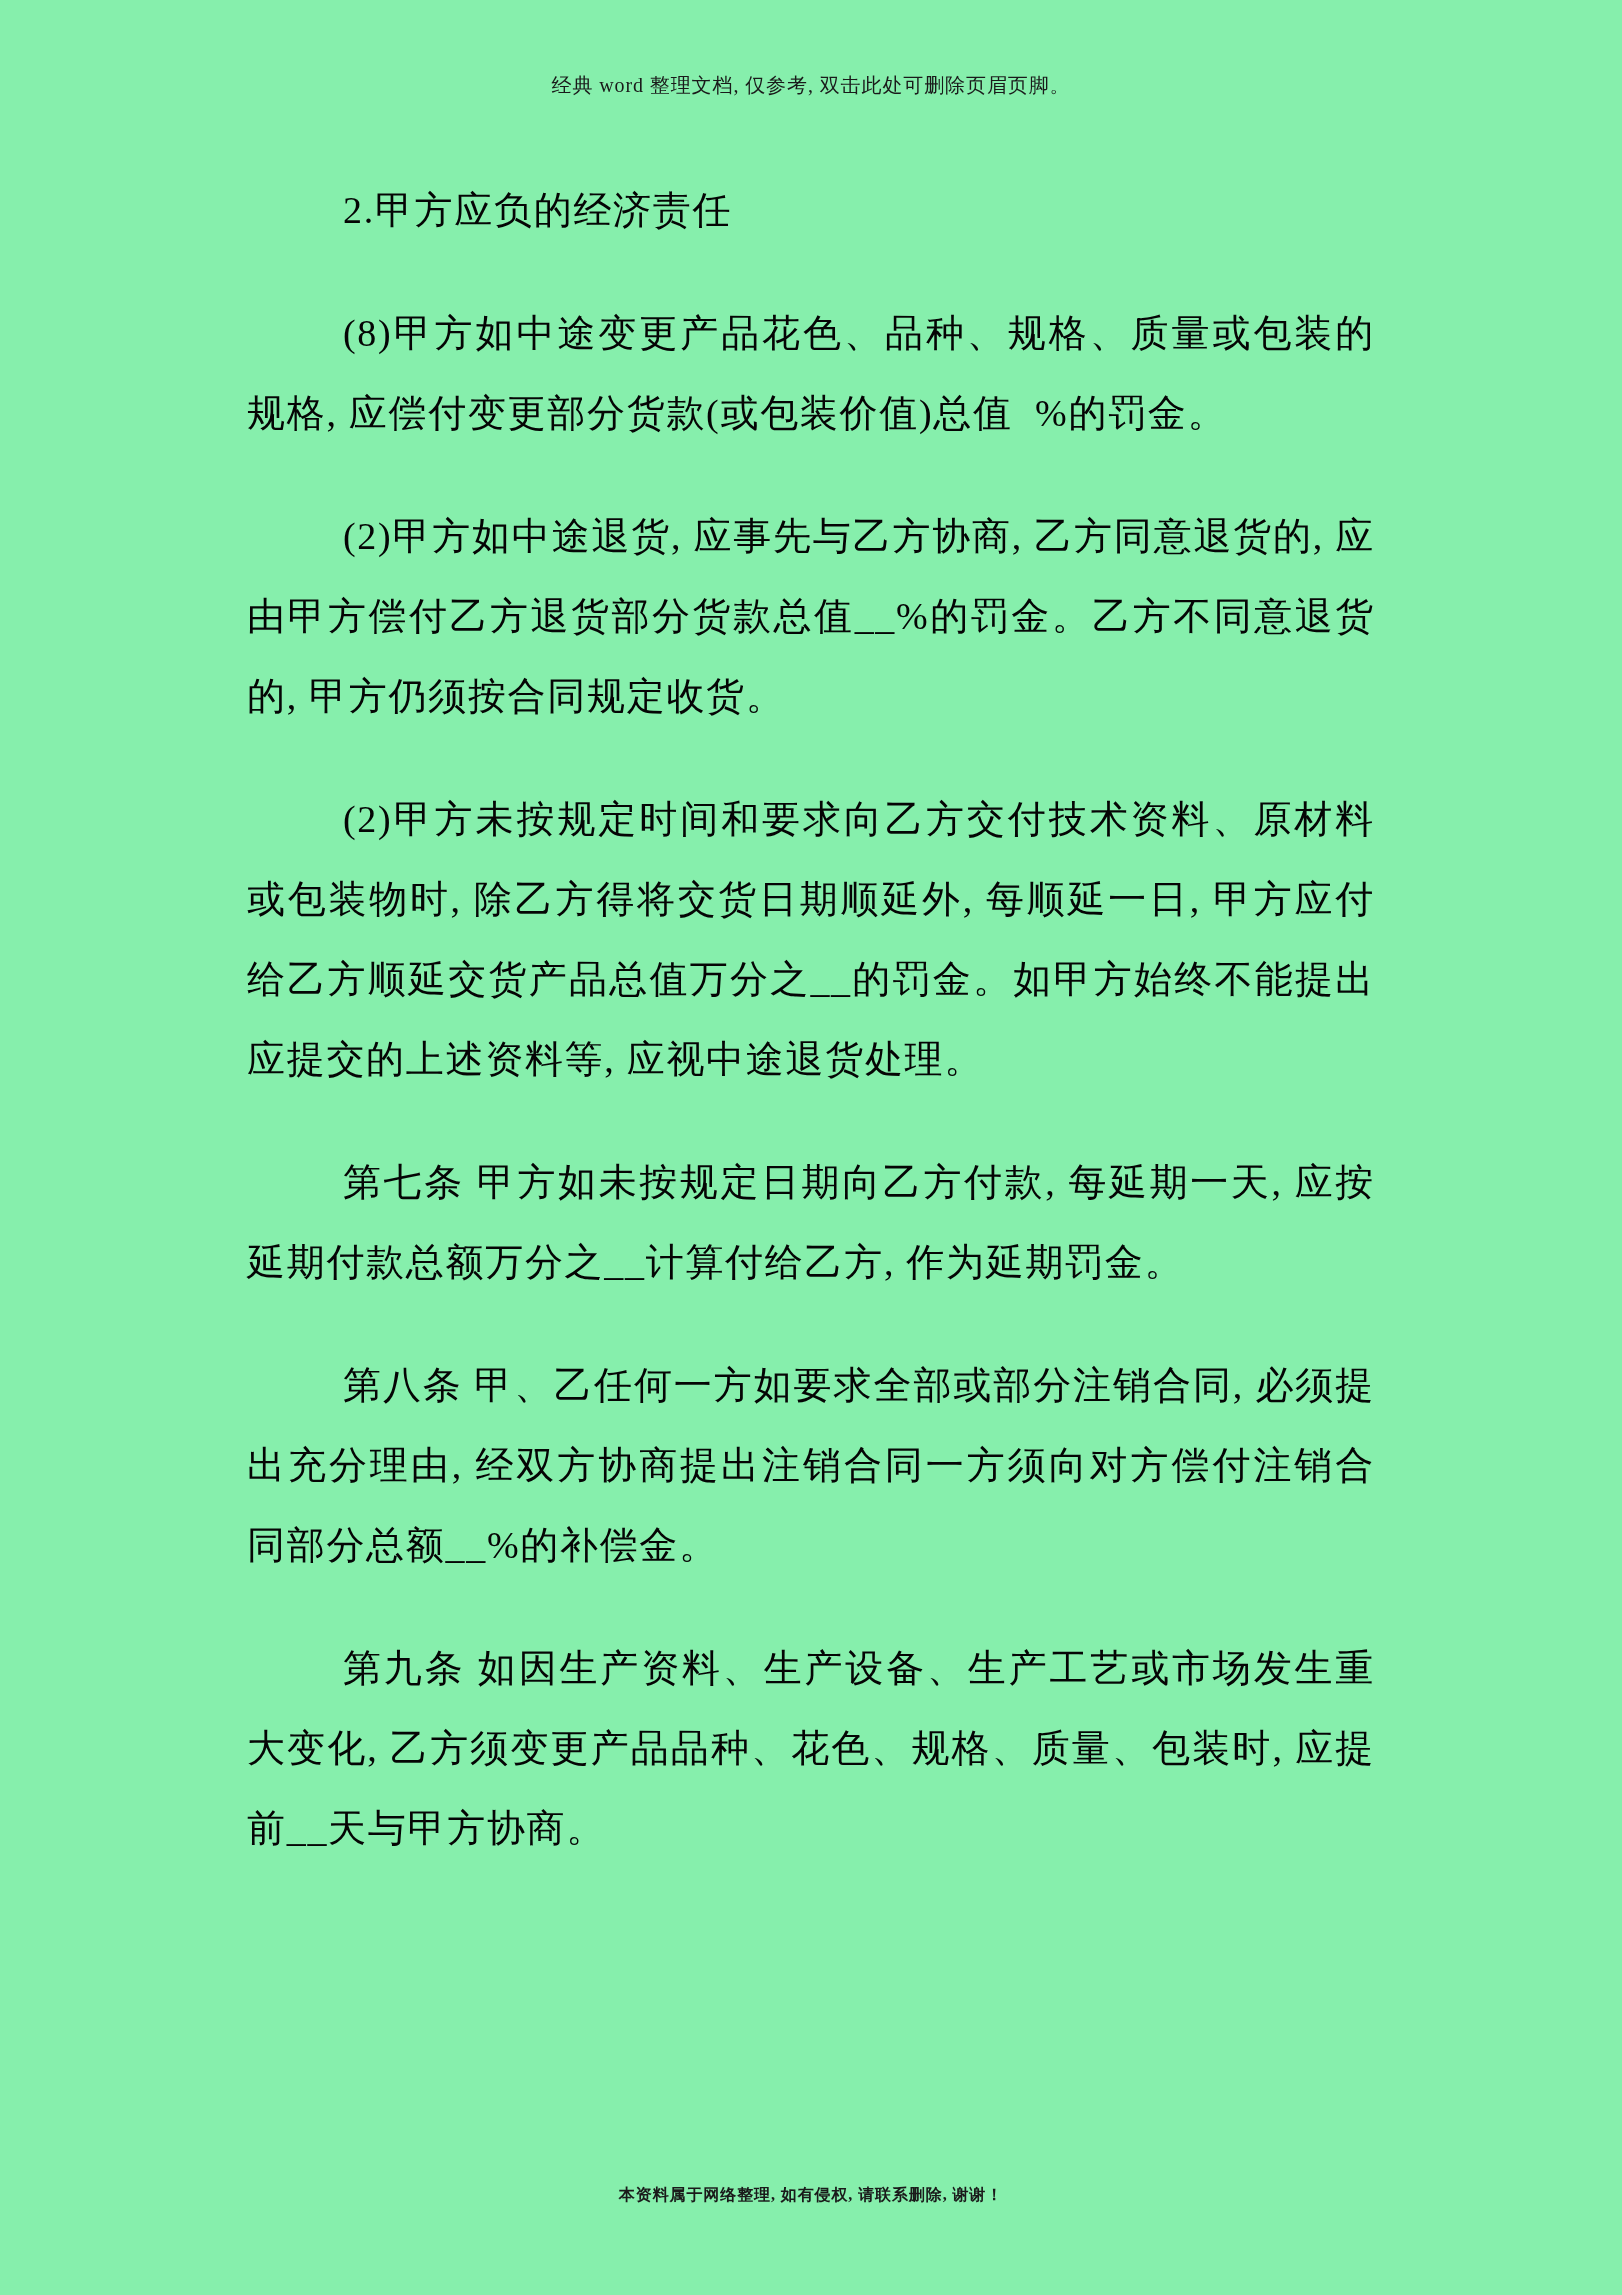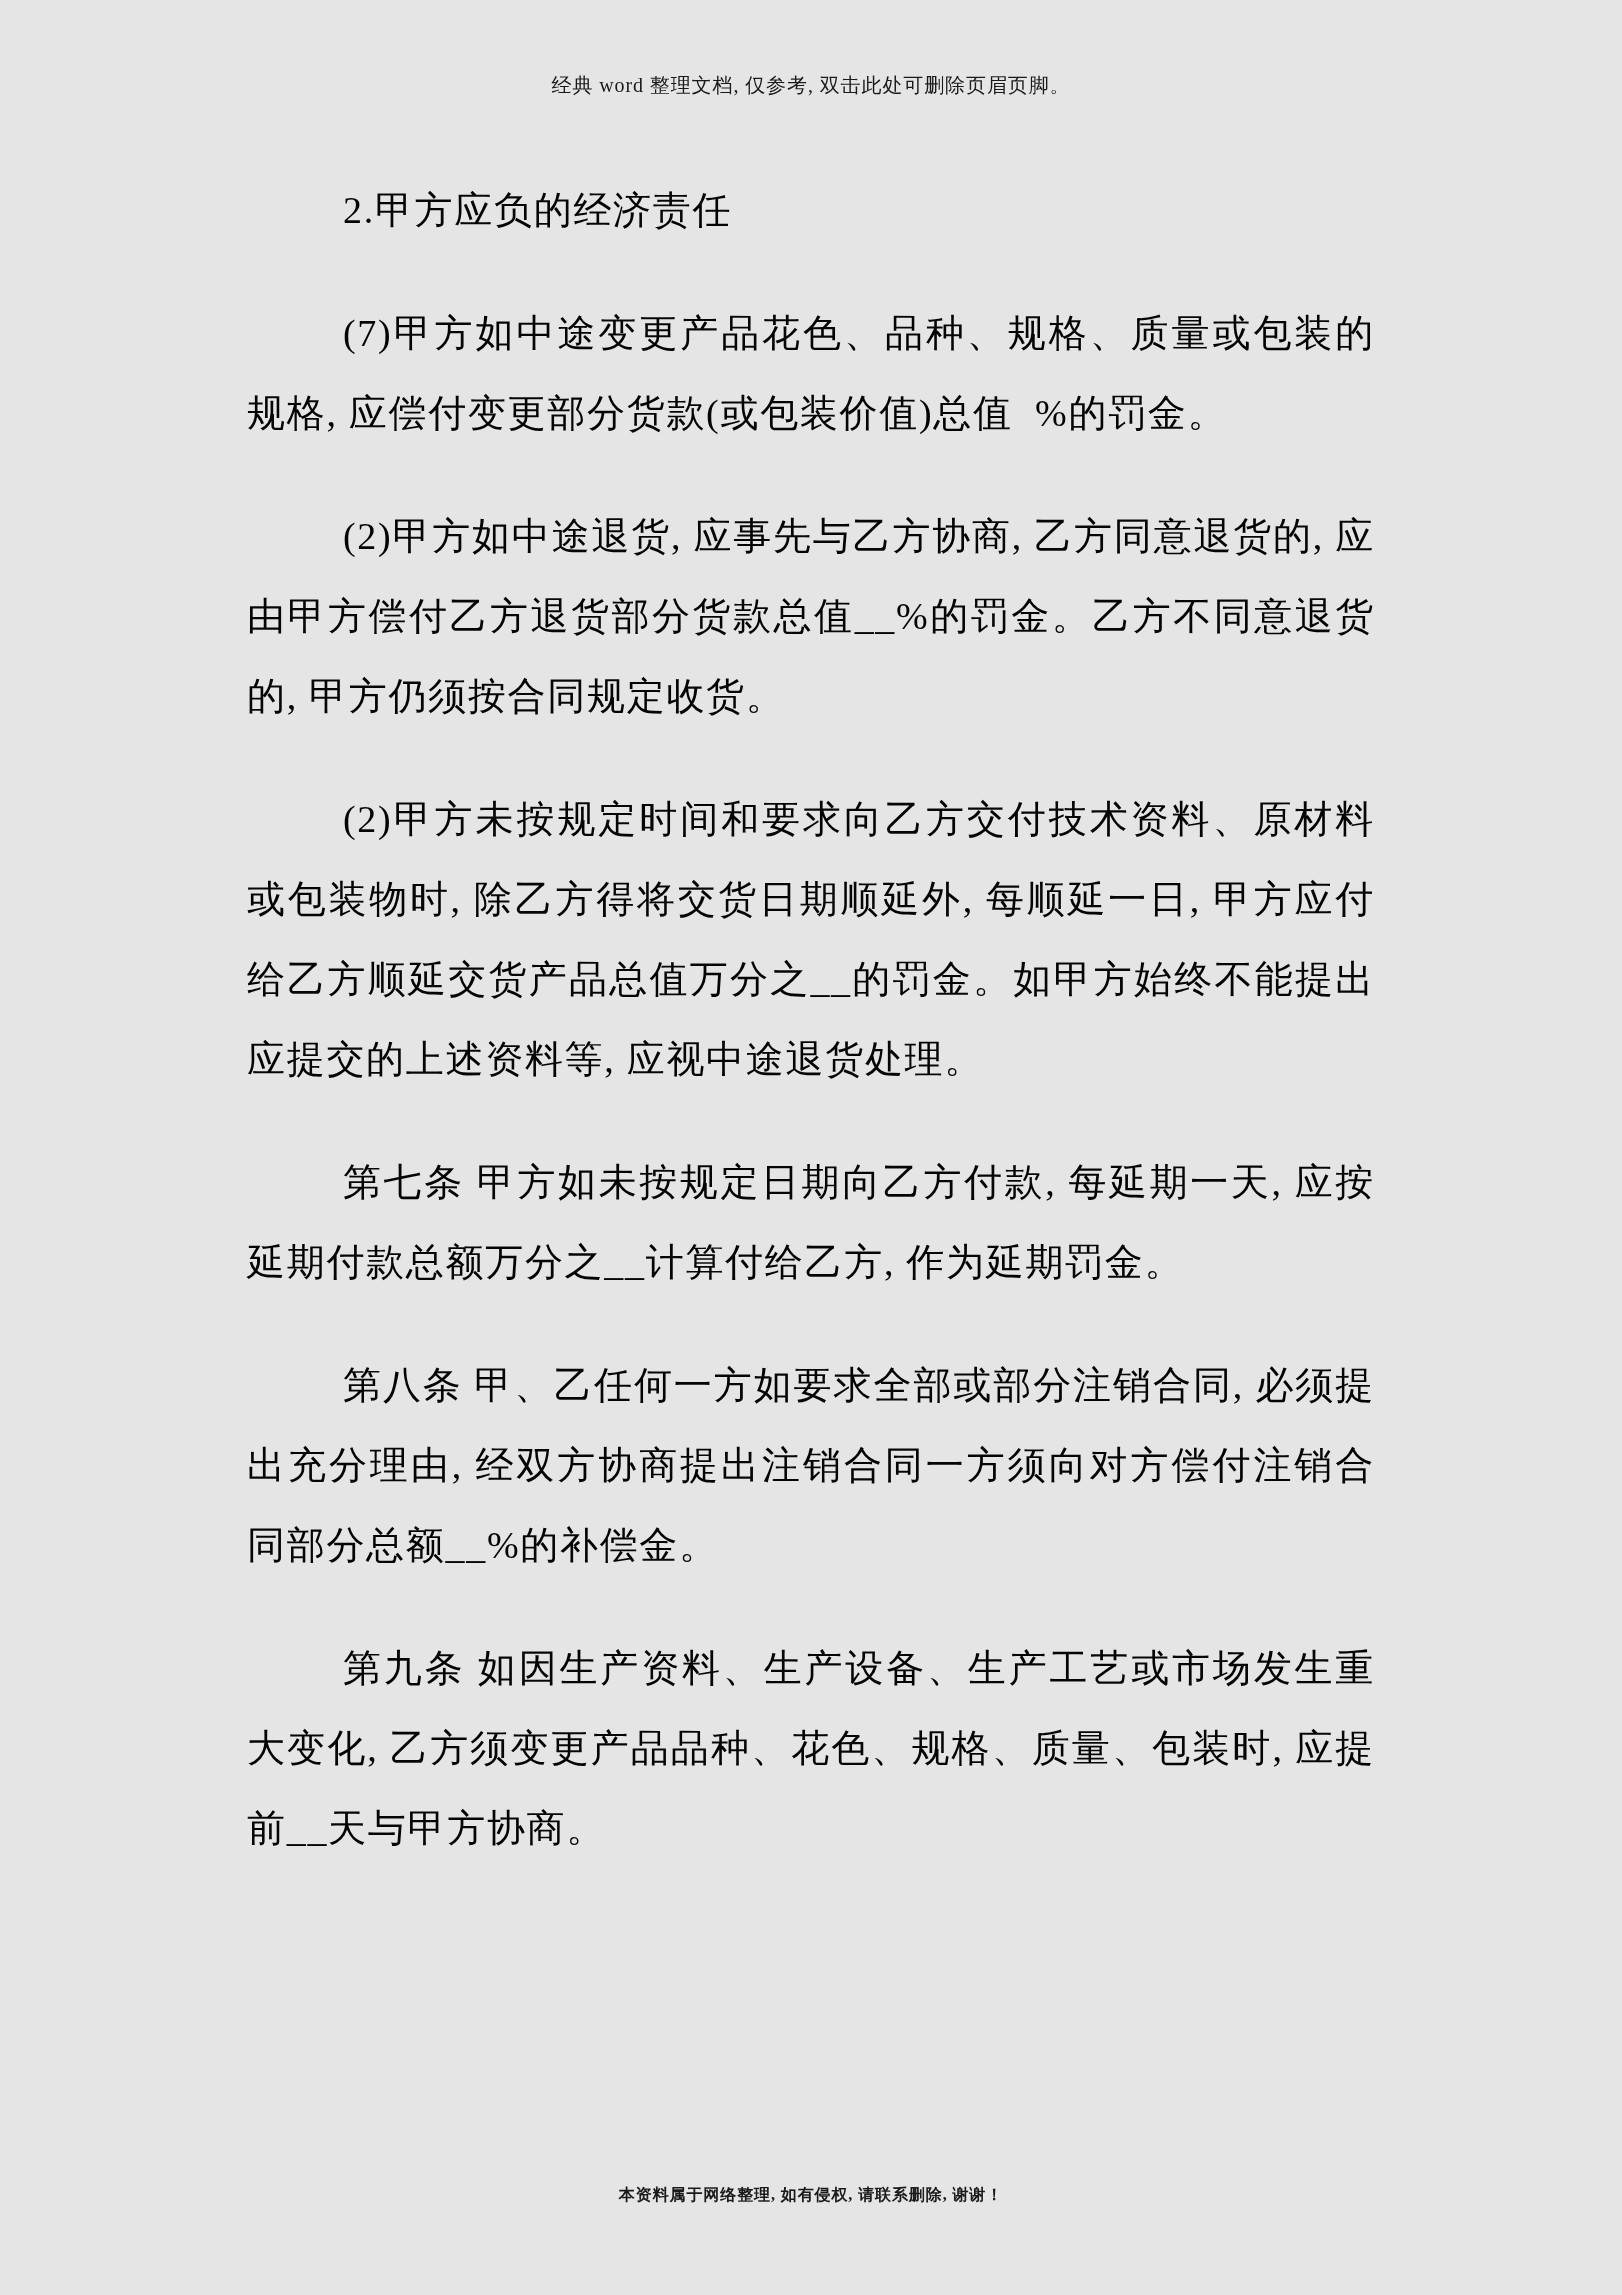--- a/index.html
+++ b/index.html
@@ -1,21 +1,21 @@
 <!DOCTYPE html>
 <html style="font-size:14px"><head>
 <meta charset="utf-8">
 <style>
   html, body { margin: 0; padding: 0; background: #888; }
   .page {
     position: relative;
     width: 1622px;
     height: 2295px;
     margin: 0 auto;
-    background: #e5e5e5;
+    background: #86efac;
     font-family: "Liberation Serif", serif;
     color: #000000;
     overflow: hidden;
   }
   .header-note {
     position: absolute;
     top: 72px;
     left: 0;
     width: 100%;
     text-align: center;
@@ -55,21 +55,21 @@
 </style>
 </head>
 <body>
 
 <div class="page">
 
   <div class="header-note">经典 word 整理文档, 仅参考, 双击此处可删除页眉页脚。</div>
 
   <div class="doc-body">
     <p>2.甲方应负的经济责任</p>
-    <p>(7)甲方如中途变更产品花色、品种、规格、质量或包装的规格, 应偿付变更部分货款(或包装价值)总值  %的罚金。</p>
+    <p>(8)甲方如中途变更产品花色、品种、规格、质量或包装的规格, 应偿付变更部分货款(或包装价值)总值  %的罚金。</p>
     <p>(2)甲方如中途退货, 应事先与乙方协商, 乙方同意退货的, 应由甲方偿付乙方退货部分货款总值__%的罚金。乙方不同意退货的, 甲方仍须按合同规定收货。</p>
     <p>(2)甲方未按规定时间和要求向乙方交付技术资料、原材料或包装物时, 除乙方得将交货日期顺延外, 每顺延一日, 甲方应付给乙方顺延交货产品总值万分之__的罚金。如甲方始终不能提出应提交的上述资料等, 应视中途退货处理。</p>
     <p>第七条 甲方如未按规定日期向乙方付款, 每延期一天, 应按延期付款总额万分之__计算付给乙方, 作为延期罚金。</p>
     <p>第八条 甲、乙任何一方如要求全部或部分注销合同, 必须提出充分理由, 经双方协商提出注销合同一方须向对方偿付注销合同部分总额__%的补偿金。</p>
     <p>第九条 如因生产资料、生产设备、生产工艺或市场发生重大变化, 乙方须变更产品品种、花色、规格、质量、包装时, 应提前__天与甲方协商。</p>
   </div>
 
   <div class="footer-note">本资料属于网络整理, 如有侵权, 请联系删除, 谢谢！</div>
 
 </div>

